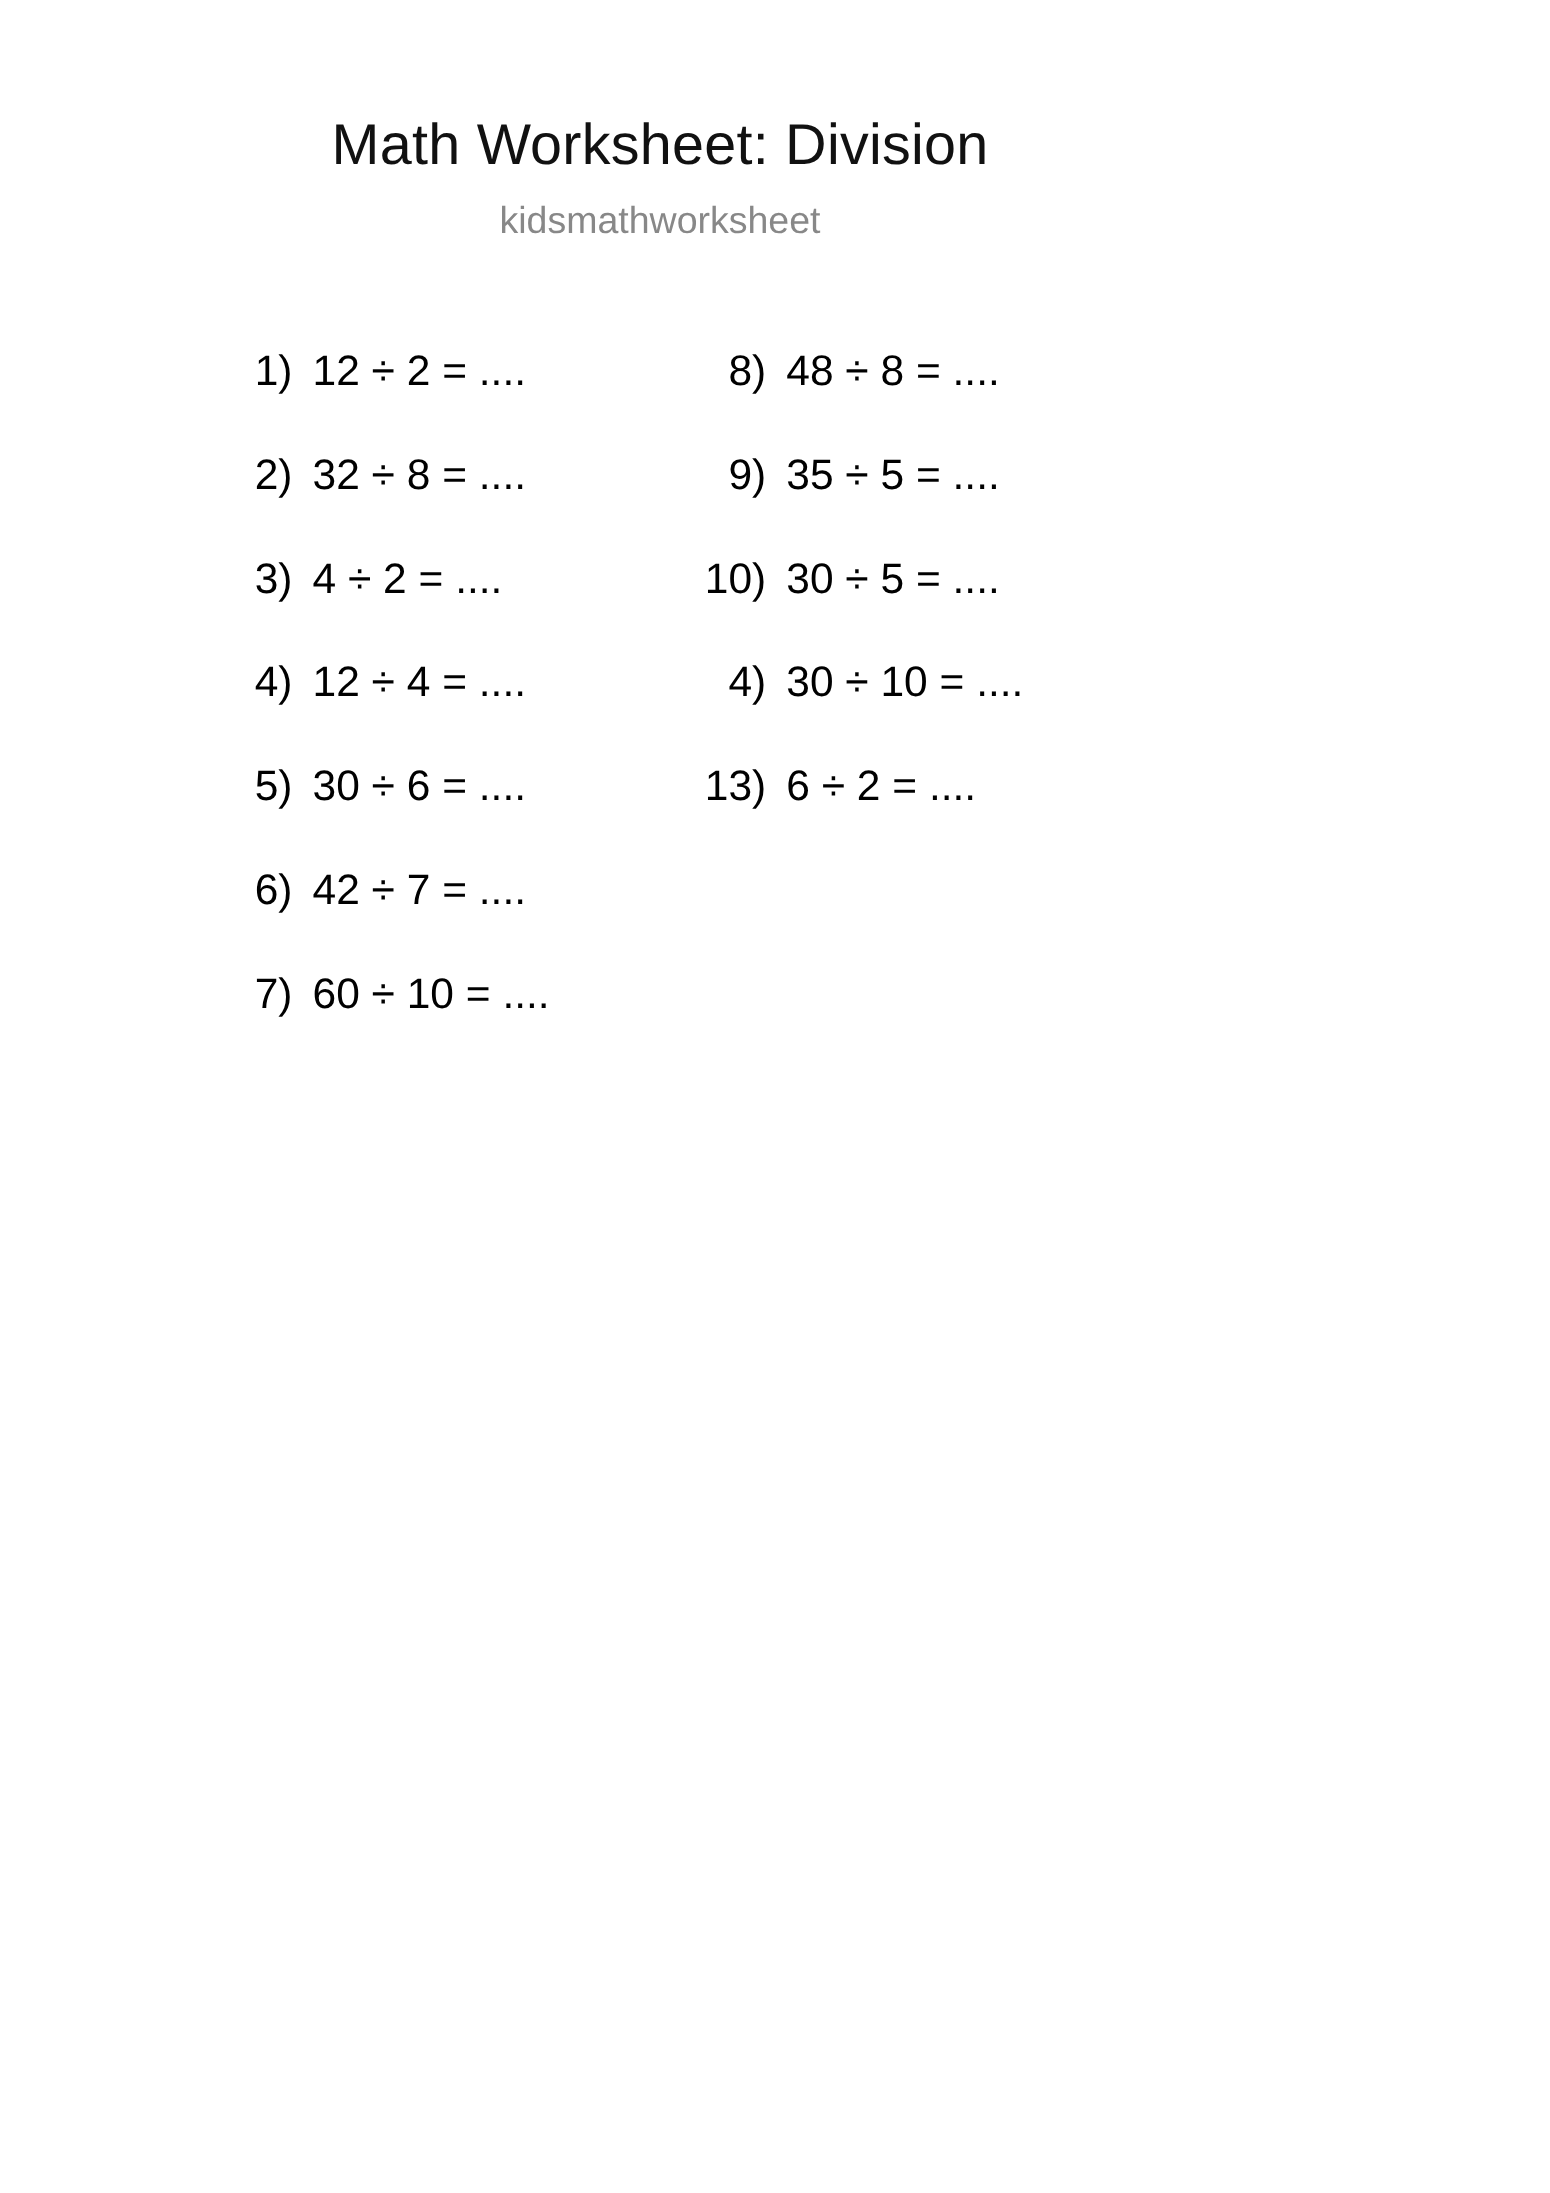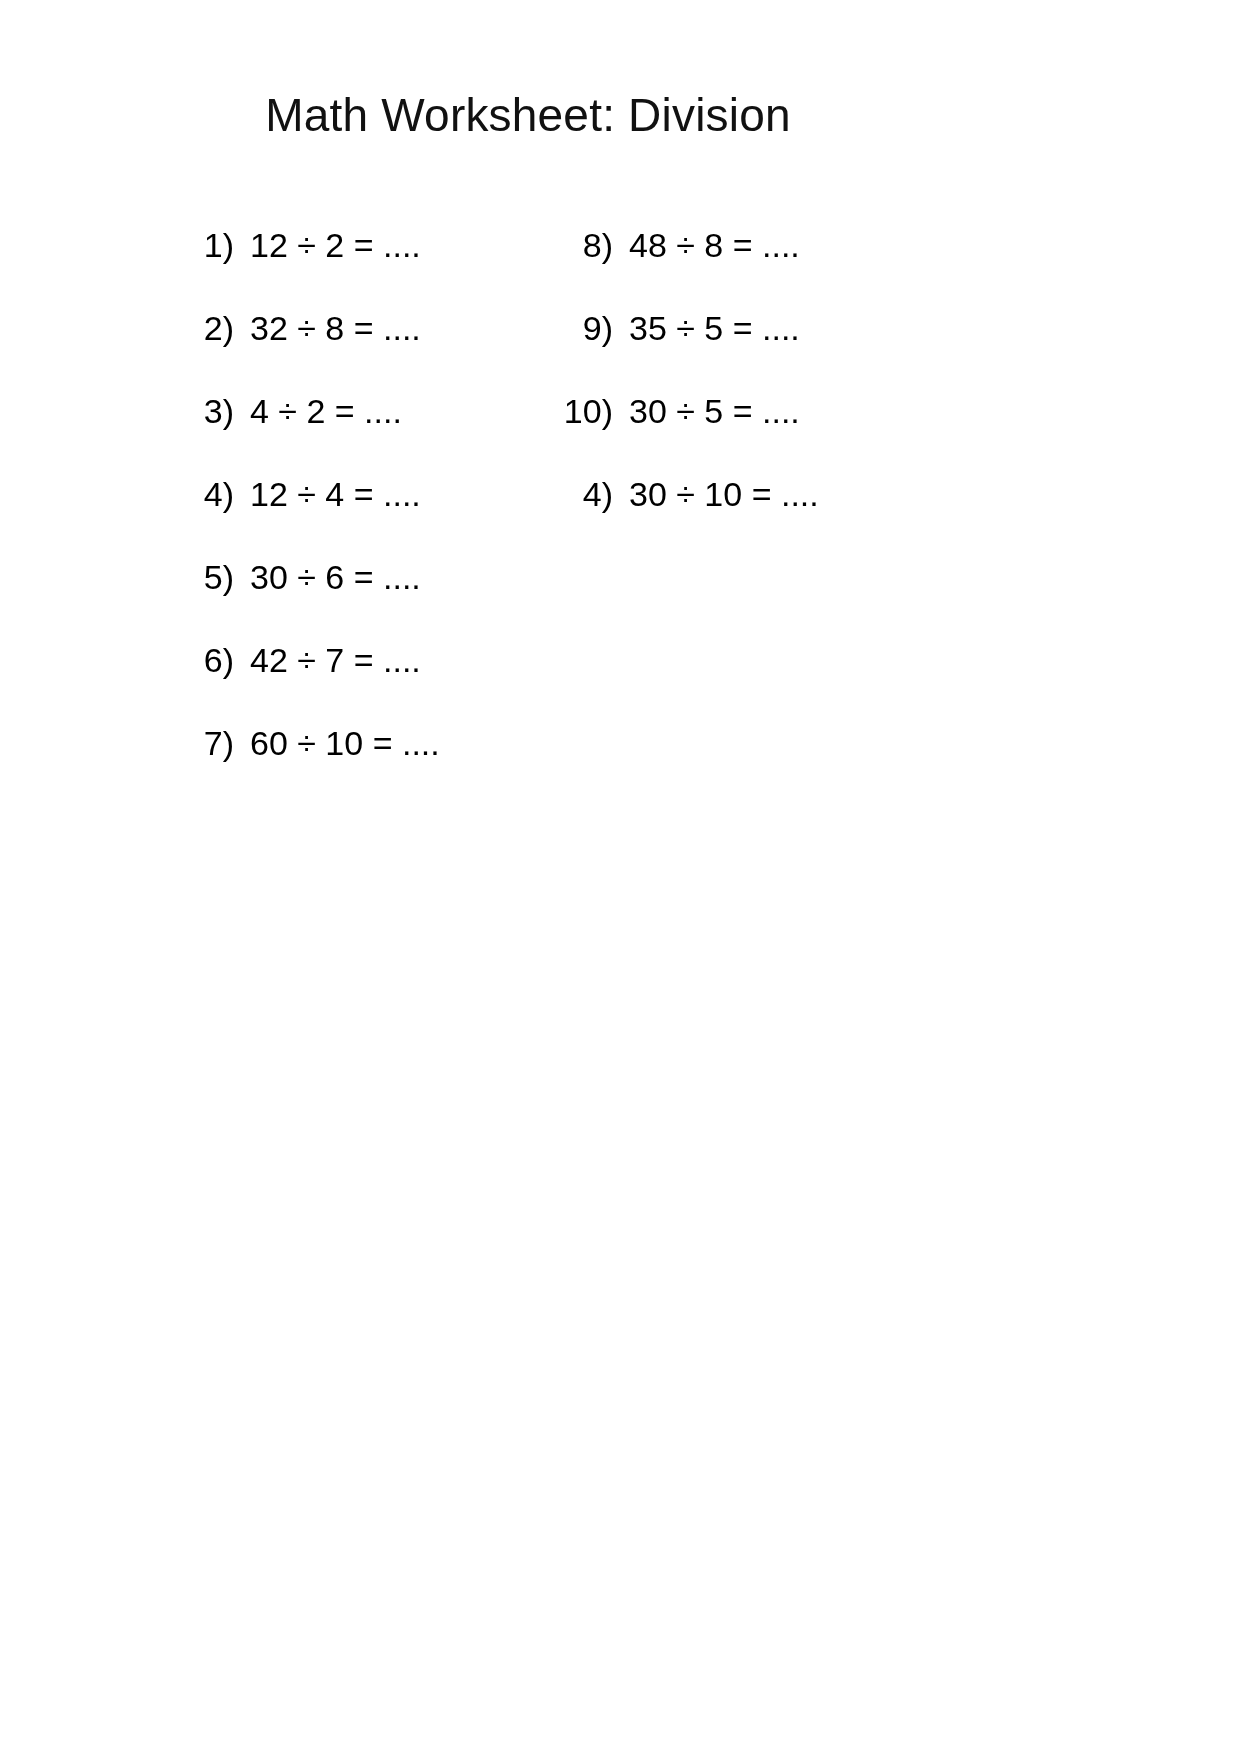--- a/index.html
+++ b/index.html
@@ -70,20 +70,21 @@
     display: inline-block;
     text-align: center;
   }
 </style>
 </head>
 <body>
 
 <div class="page">
 
   <h1 class="title">Math Worksheet: Division</h1>
+  <div class="subtitle">kidsmathworksheet</div>
 
   <div class="problems">
 
     <div class="column column-left">
 
       <div class="problem">
         <span class="num">1)</span>
         <span class="expr">12 ÷ 2 = ....</span>
       </div>
 
@@ -135,18 +136,22 @@
         <span class="num">10)</span>
         <span class="expr">30 ÷ 5 = ....</span>
       </div>
 
 
       <div class="problem">
         <span class="num">4)</span>
         <span class="expr">30 ÷ 10 = ....</span>
       </div>
 
+      <div class="problem">
+        <span class="num">13)</span>
+        <span class="expr">6 ÷ 2 = ....</span>
+      </div>
 
     </div>
 
   </div>
 
 </div>
 
 </body></html>

